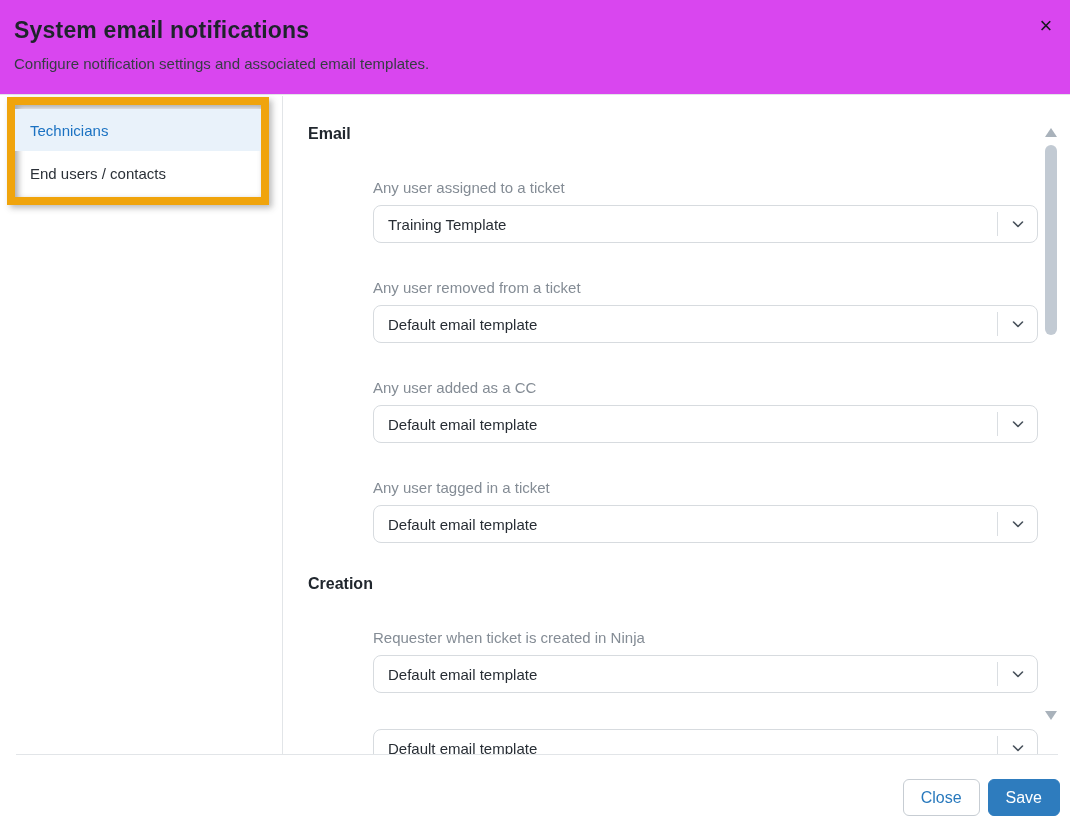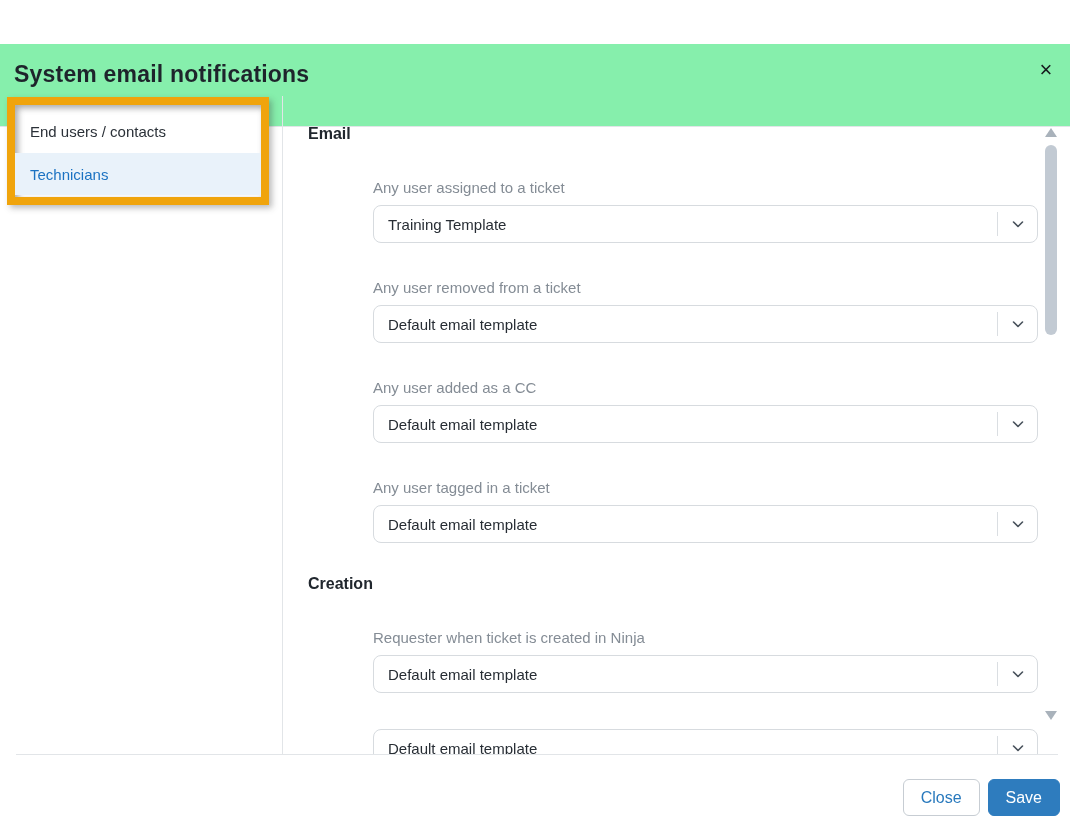--- a/index.html
+++ b/index.html
@@ -2,21 +2,21 @@
 <html><head>
 <meta charset="utf-8">
 <style>
   * { margin:0; padding:0; box-sizing:border-box; }
   html,body { background:#fff; }
   body { font-family:"Liberation Sans", sans-serif; color:#21262d; }
 
   .modal { position:relative; width:1070px; height:827px; background:#fff; overflow:hidden; }
 
   
-  .modal-header { position:absolute; top:0; left:0; right:0; height:83px; border-bottom:1px solid #e2e5e8; background:#86efac;margin-top:44px; }
+  .modal-header { position:absolute; top:0; left:0; right:0; height:95px; border-bottom:1px solid #e2e5e8; background:#d946ef; }
   .modal-title { position:absolute; left:14px; top:17px; font-size:23px; font-weight:700; color:#1e242b; letter-spacing:.2px; }
   .modal-subtitle { position:absolute; left:14px; top:55px; font-size:15px; color:#363c43; }
   .close-btn { position:absolute; top:10px; right:8px; width:32px; height:32px; border:none; background:transparent; cursor:pointer; font-size:22px; line-height:30px; color:#15181c; text-align:center; }
 
   
   .modal-body { position:absolute; top:96px; left:0; right:0; bottom:73px; }
   .v-divider { position:absolute; left:282px; top:0; bottom:0; width:1px; background:#e2e5e8; }
 
   
   .annotation-box { position:absolute; left:7px; top:1px; width:262px; height:108px;
@@ -58,34 +58,35 @@
   .btn-close { background:#fff; border:1px solid #c7cdd3; color:#2879bd; }
   .btn-save { background:#2e7cbe; border:1px solid #2e7cbe; color:#fff; }
 </style>
 </head>
 <body>
 
 <div class="modal">
 
   <div class="modal-header">
     <div class="modal-title">System email notifications</div>
+    <div class="modal-subtitle">Configure notification settings and associated email templates.</div>
     <button class="close-btn"><span>×</span></button>
   </div>
 
   <div class="modal-body">
     <div class="v-divider"></div>
 
     <div class="annotation-box">
       <nav class="side-nav">
+  <div class="side-item active">
+    <span class="side-item-label">Technicians</span>
+  </div>
+
   <div class="side-item">
     <span class="side-item-label">End users / contacts</span>
-  </div>
-
-  <div class="side-item active">
-    <span class="side-item-label">Technicians</span>
   </div>
 </nav>
     </div>
 
     <div class="content">
       <div id="sections-root">
   <section class="section">
     <div class="section-heading">Email</div>
     <div class="fields">
   <div class="field">

